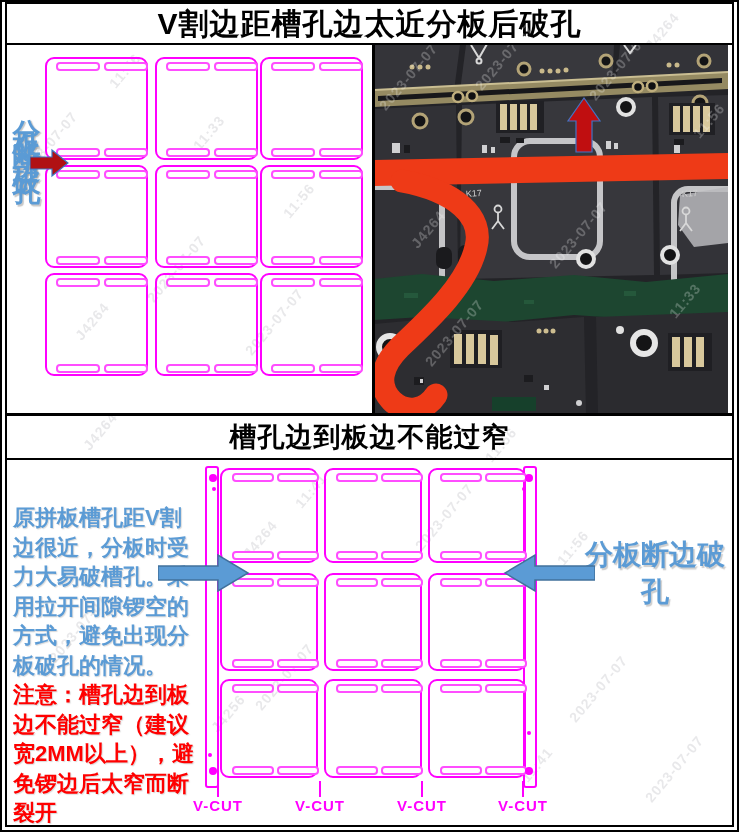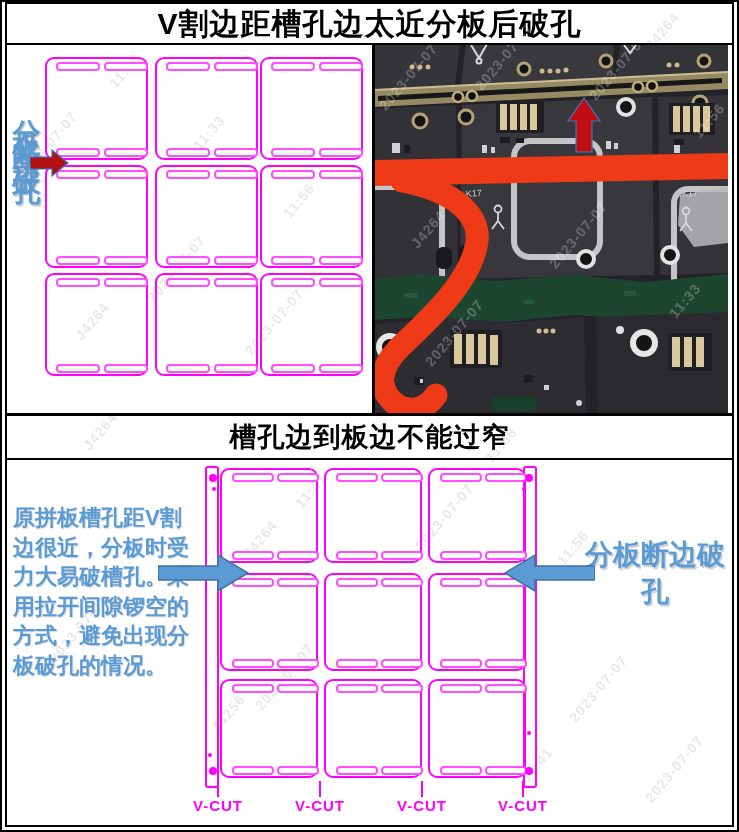--- a/index.html
+++ b/index.html
@@ -189,20 +189,21 @@
       </g>
     <rect x="118" y="352" width="44" height="14" fill="#16402b"></rect>
     <polygon points="0,115 354,108 354,134 0,141" fill="#EE3A17"></polygon>
     <path d="M28,136 C82,146 110,172 102,202 C94,238 58,272 26,302 C8,320 2,340 18,356 C33,370 52,365 62,350" stroke="#EE3A17" stroke-width="23" fill="none" stroke-linecap="round"></path>
     <polygon points="210,53 194,76 202,76 202,107 218,107 218,76 226,76" fill="#C00E10" stroke="#4472C4" stroke-width="1.2"></polygon>
   </svg>
 
 
   <div id="note-block">
     <span id="note-blue">原拼板槽孔距V割边很近，分板时受力大易破槽孔。采用拉开间隙锣空的方式，避免出现分板破孔的情况。</span>
+    <span id="note-red">注意：槽孔边到板边不能过窄（建议宽2MM以上），避免锣边后太窄而断裂开</span>
   </div>
   <div id="routing-width-label">
     <div>分板断边破孔</div>
   </div>
 
   <div class="rail" style="left:205px;top:466px;width:14px;height:322px;"></div>
   <div class="rail" style="left:523px;top:466px;width:14px;height:322px;"></div>
 
   <svg class="overlay" style="left:158px;top:553px;" width="92" height="40" viewBox="0 0 92 40">
     <polygon points="0,13 60,13 60,2 90,20 60,38 60,27 0,27" fill="#5B9BD5" stroke="#41719C" stroke-width="1.5"></polygon>

